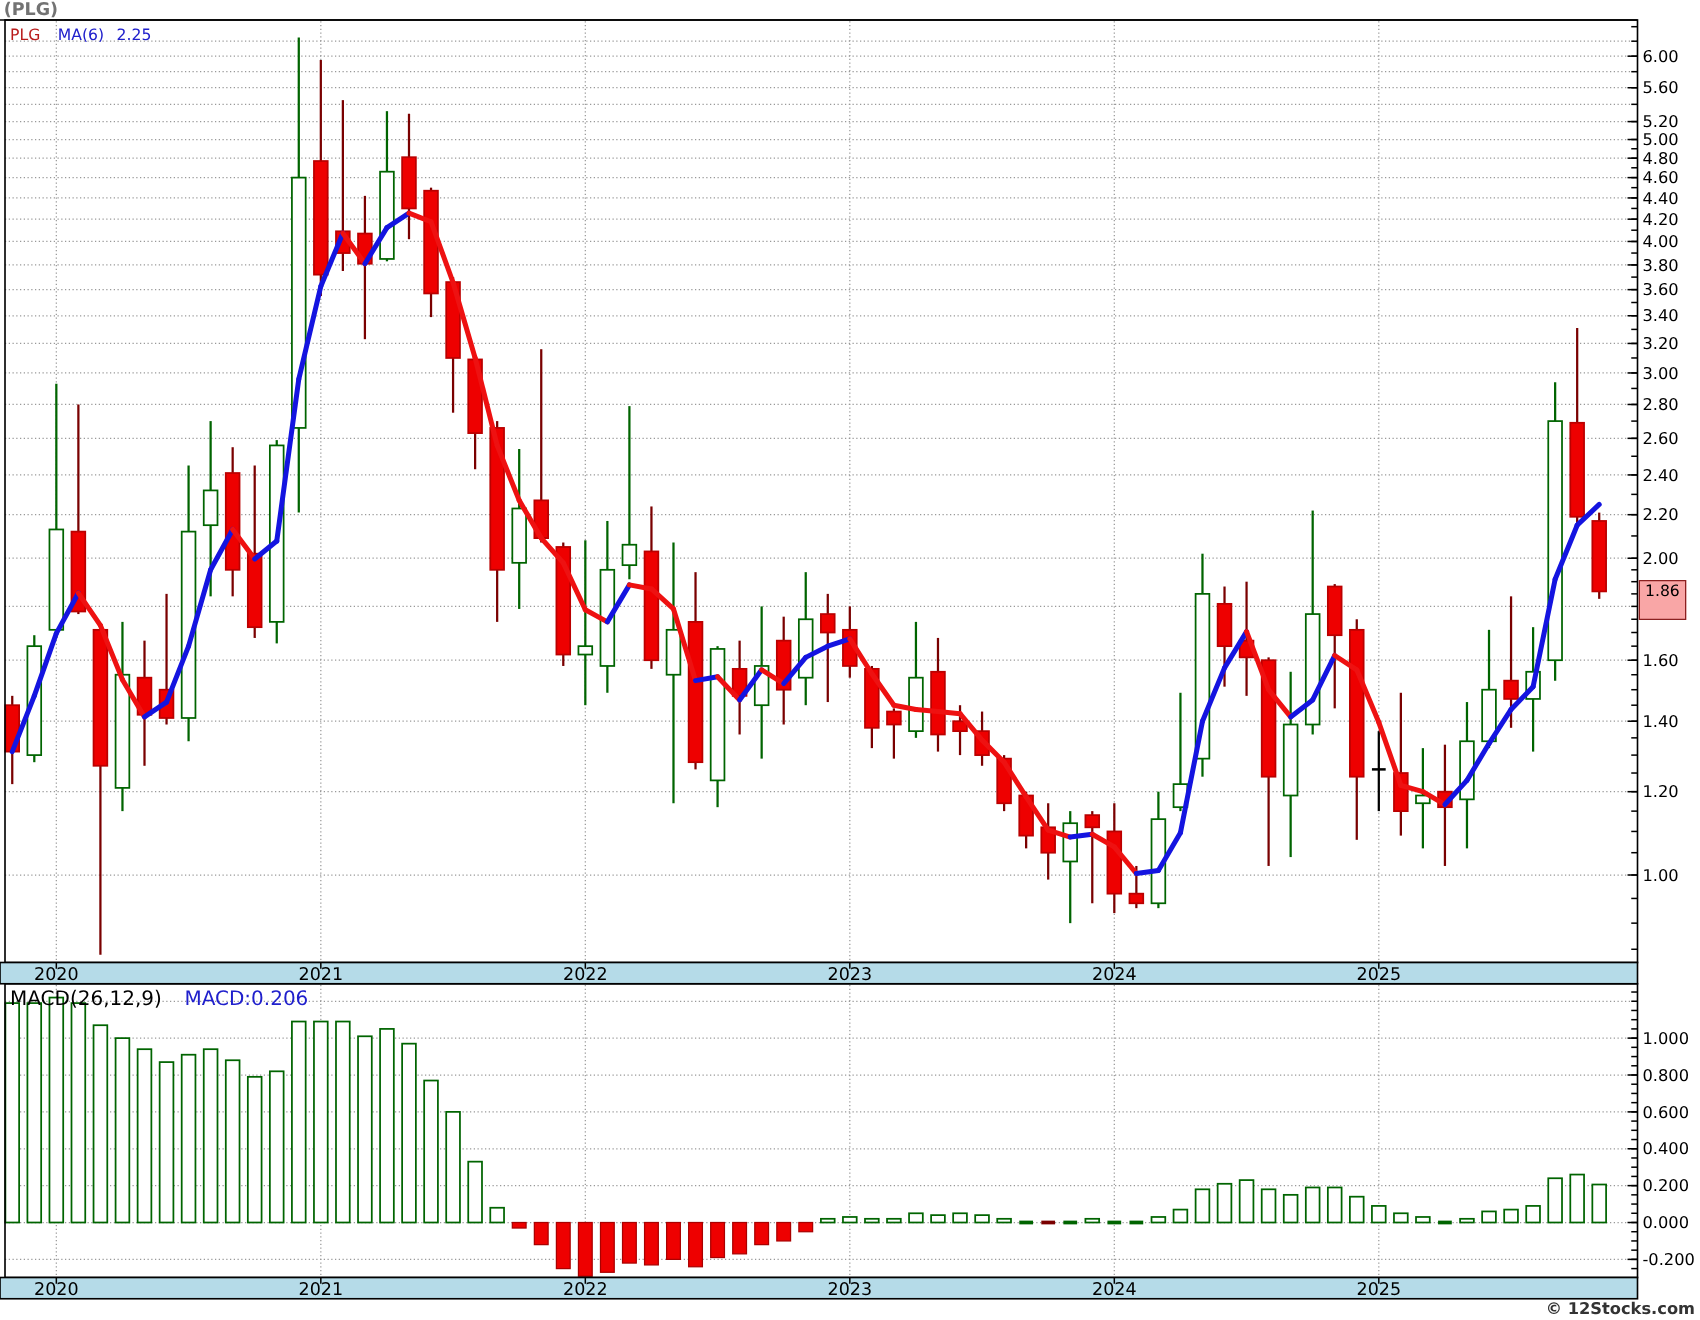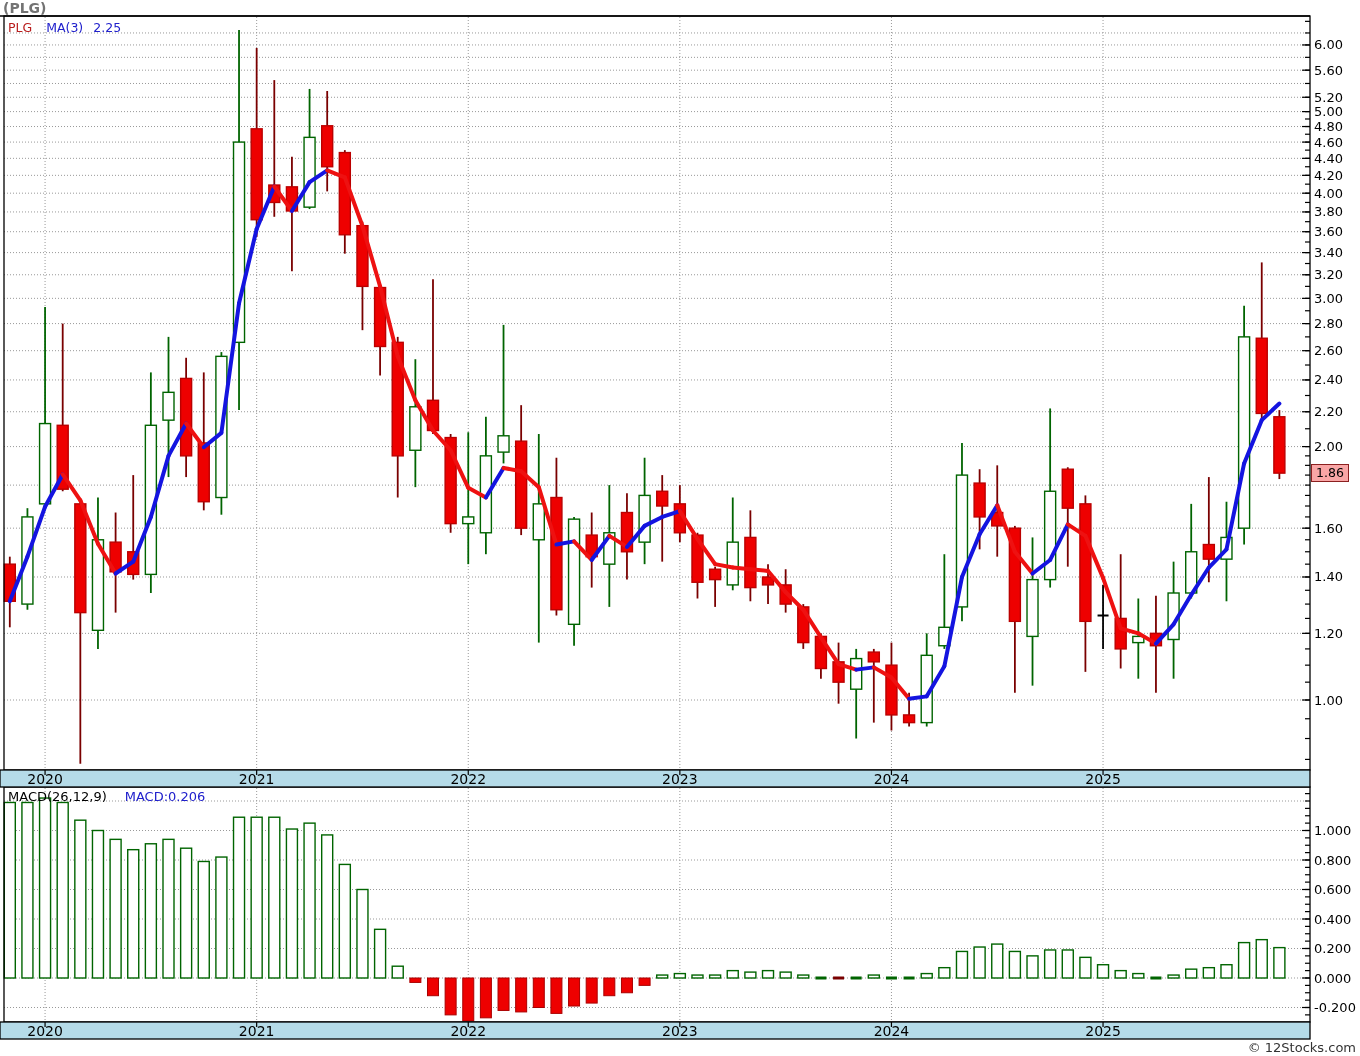--- a/index.html
+++ b/index.html
@@ -4,26 +4,26 @@
 <style>
   html,body{margin:0;padding:0;background:#fff;}
   .screen{position:relative;width:1360px;height:1056px;background:#fff;
           font-family:"DejaVu Sans","Liberation Sans",sans-serif;overflow:hidden;}
   svg.layer{position:absolute;left:0;top:0;}
   .ttl{position:absolute;left:3px;top:0px;font-size:14px;font-weight:bold;color:#737373;z-index:5;}
   .plegend{position:absolute;left:8px;top:20px;font-size:12.5px;z-index:5;white-space:nowrap;}
   .plegend .sym{color:#b91c1c;margin-right:14px;}
   .plegend .ma{color:#2020cc;margin-right:10px;}
   .plegend .maval{color:#2020cc;}
-  .mlegend{position:absolute;left:8px;top:789px;font-size:13px;z-index:5;white-space:nowrap;}
+  .mlegend{position:absolute;left:8px;top:789px;font-size:16px;z-index:5;white-space:nowrap;}
   .mlegend .mlab{color:#000;margin-right:18px;}
   .mlegend .mval{color:#2020cc;}
   .badge{position:absolute;left:1311px;top:464px;z-index:6;background:#f9a6a6;
-         border:1px solid #8b2020;color:#000;font-size:12.5px;padding:1px 4px 1px 4px;line-height:14px;}
-  .copyright{position:absolute;right:4px;top:1040px;z-index:5;font-size:13px;font-weight:normal;color:#333;}
+         border:1px solid #8b2020;color:#000;font-size:12.5px;padding:1px 4px 15px 4px;line-height:14px;}
+  .copyright{position:absolute;right:4px;top:1040px;z-index:5;font-size:13px;font-weight:bold;color:#333;}
 </style>
 </head>
 <body>
 
 <div class="screen">
   <svg id="chart-svg" class="layer" width="1360" height="1056">
       <line x1="4" y1="700" x2="1310" y2="700" stroke="#999999" stroke-width="1" stroke-dasharray="1,2"></line>
       <line x1="4" y1="633.3452270771094" x2="1310" y2="633.3452270771094" stroke="#999999" stroke-width="1" stroke-dasharray="1,2"></line>
       <line x1="4" y1="576.9894195660592" x2="1310" y2="576.9894195660592" stroke="#999999" stroke-width="1" stroke-dasharray="1,2"></line>
       <line x1="4" y1="528.1717986002425" x2="1310" y2="528.1717986002425" stroke="#999999" stroke-width="1" stroke-dasharray="1,2"></line>
@@ -539,20 +539,20 @@
       <line x1="1302" y1="948.5" x2="1310" y2="948.5" stroke="#000" stroke-width="1.2"></line>
       <text x="1314" y="953" font-size="13" fill="#000" font-family="&quot;DejaVu Sans&quot;,&quot;Liberation Sans&quot;,sans-serif">0.200</text>
       <line x1="1302" y1="978" x2="1310" y2="978" stroke="#000" stroke-width="1.2"></line>
       <text x="1314" y="982.5" font-size="13" fill="#000" font-family="&quot;DejaVu Sans&quot;,&quot;Liberation Sans&quot;,sans-serif">0.000</text>
       <line x1="1302" y1="1007.5" x2="1310" y2="1007.5" stroke="#000" stroke-width="1.2"></line>
       <text x="1314" y="1012" font-size="13" fill="#000" font-family="&quot;DejaVu Sans&quot;,&quot;Liberation Sans&quot;,sans-serif">-0.200</text>
     </svg>
 
   <div class="ttl">(PLG)</div>
 
-  <div class="plegend"><span class="sym">PLG</span><span class="ma">MA(3)</span><span class="maval">2.25</span></div>
+  <div class="plegend"><span class="sym">PLG</span><span class="ma">MA(6)</span><span class="maval">2.25</span></div>
 
   <div class="mlegend"><span class="mlab">MACD(26,12,9)</span><span class="mval">MACD:0.206</span></div>
 
   <div class="badge" style="top: 464.124px;">1.86</div>
 
   <div class="copyright">© 12Stocks.com</div>
 </div>
 
 </body></html>

